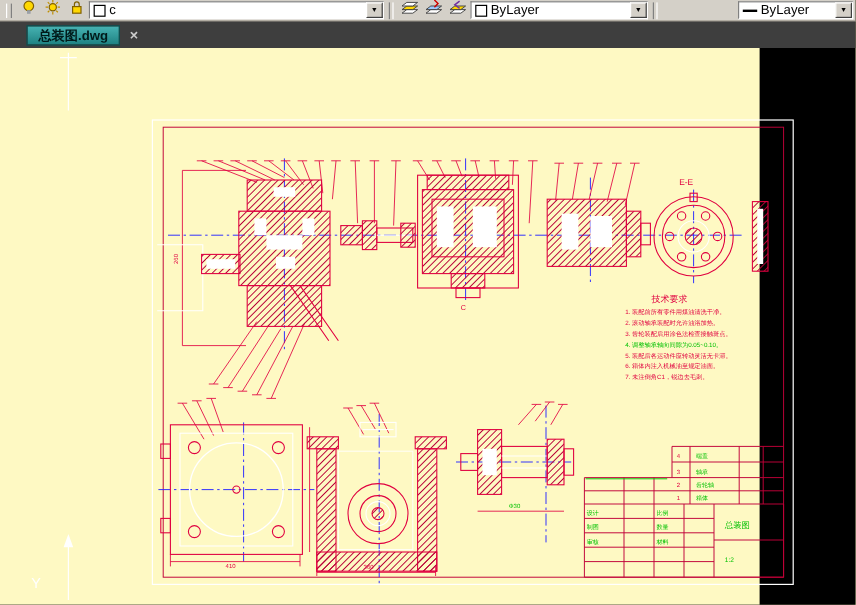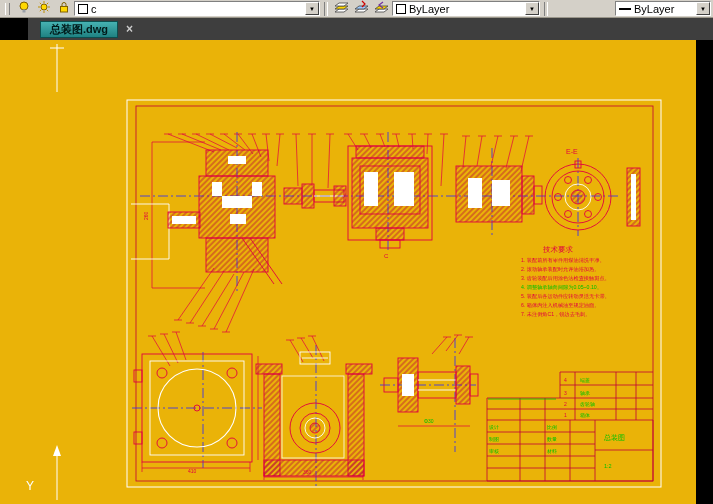--- a/index.html
+++ b/index.html
@@ -8,24 +8,24 @@
   .grip{width:3px;height:12px;border-left:1px solid #fff;border-right:1px solid #808080;margin:0 3px;}
   .sep{width:2px;height:14px;border-left:1px solid #808080;border-right:1px solid #fff;margin:0 3px;}
   .tbtn{width:19px;height:15px;display:flex;align-items:center;justify-content:center;}
   .combo{height:15px;background:#fff;border:1px solid;border-color:#808080 #fff #fff #808080;display:flex;align-items:center;font-size:11px;color:#000;padding-left:3px;gap:3px;box-sizing:border-box;}
   .combo .arrow{margin-left:auto;width:14px;height:13px;background:#d4d0c8;border:1px solid;border-color:#fff #404040 #404040 #fff;font-size:6px;display:flex;align-items:center;justify-content:center;color:#000;box-sizing:border-box;}
   .chip{width:8px;height:8px;background:#fff;border:1px solid #000;display:inline-block;flex:none;}
   .layer-combo{width:246px;}
   .color-combo{width:148px;}
   .linetype-combo{width:96px;margin-left:auto;}
   .line-glyph{display:inline-block;width:12px;height:0;border-top:2px solid #000;flex:none;}
-  .tabbar{height:22px;background:#3e3e3e;display:flex;align-items:center;padding-left:12px;gap:8px;box-sizing:border-box;margin-left:28px;}
+  .tabbar{height:22px;background:#3e3e3e;display:flex;align-items:center;padding-left:22px;gap:8px;box-sizing:border-box;}
   .tab{height:17px;background:linear-gradient(#46b2b2,#1f8282);border:1px solid #0c4f4f;color:#001a1a;font-size:11px;font-weight:bold;display:flex;align-items:center;padding:0 9px;box-sizing:border-box;}
   .tab-close{color:#ccc;font-size:12px;font-weight:bold;line-height:1;}
-  .canvas{position:relative;width:696px;height:464px;background:#eab308;}
+  .canvas{position:relative;width:633px;height:464px;background:#fef9c3;}
   .canvas svg{position:absolute;left:0;top:0;}
   svg text{font-family:"Liberation Sans",sans-serif;}
 </style>
 </head>
 <body>
 
 <div class="toolbar">
   <div class="grip"></div>
 
   <div class="tbtn">

